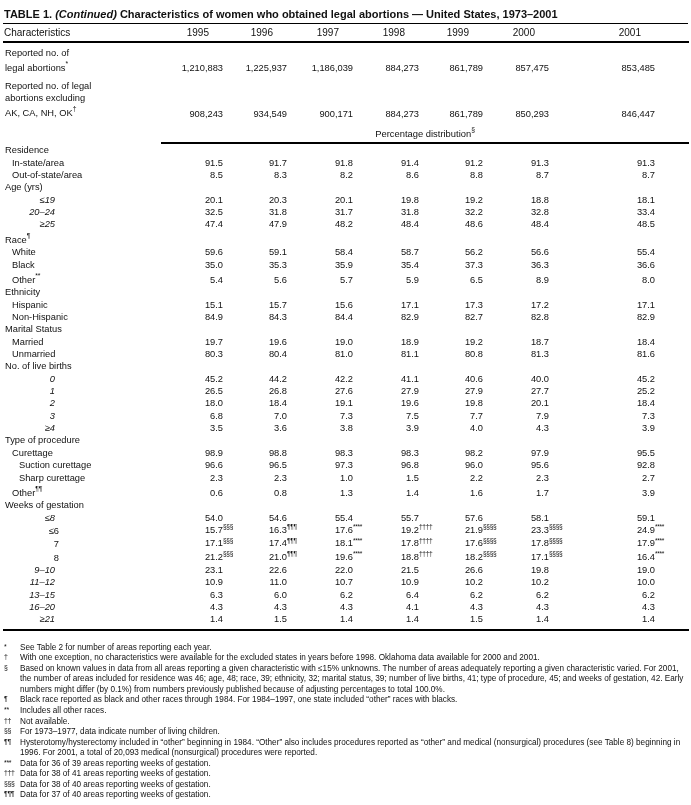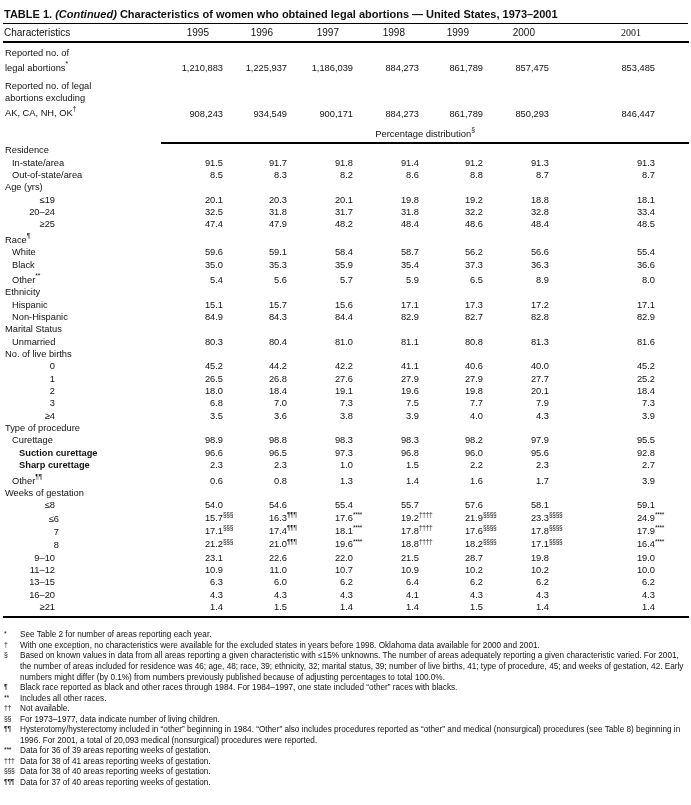--- a/index.html
+++ b/index.html
@@ -11,32 +11,32 @@
   .title-rule{border-bottom:1.2px solid #000;}
 
   table.main{border-collapse:collapse;table-layout:fixed;width:686px;margin-top:0;}
   col.c-label{width:158px;}
   col.c-y1{width:62px;}col.c-y2{width:64px;}col.c-y3{width:66px;}col.c-y4{width:66px;}
   col.c-y5{width:64px;}col.c-y6{width:66px;}col.c-y7{width:140px;}
 
   thead th{font-size:10px;font-weight:normal;text-align:right;vertical-align:bottom;
     padding:3px 14px 3px 0;border-bottom:2.6px solid #000;}
   thead th.h-label{text-align:left;padding:3px 0 3px 1px;}
-  thead th.h-last{padding-right:48px;font-family:Liberation Serif, serif;}
+  thead th.h-last{padding-right:48px;}
 
   tbody td{font-size:9.3px;line-height:12.35px;padding:0;vertical-align:bottom;
     white-space:nowrap;}
   td.num{text-align:right;}
   td.num.last{padding-right:34px;}
   td.lbl{text-align:left;}
   .pre{white-space:pre-line;}
   .ind0{padding-left:2px;}
   .ind1{padding-left:9px;}
-  .ind2{padding-left:16px;font-weight:bold;}
-  .numlbl{display:inline-block;width:52px;text-align:right;}
+  .ind2{padding-left:16px;}
+  .numlbl{display:inline-block;width:52px;text-align:right;font-style:italic;}
   .numlbl2{display:inline-block;width:56px;text-align:right;}
   tr.count-row td{padding-top:4px;padding-bottom:1px;}
   tr.bottom-rule td{border-bottom:2.6px solid #000;height:3px;line-height:3px;font-size:1px;}
 
   td.span-head{text-align:center;font-size:9.4px;padding:4px 0 2px 0;
     border-bottom:2.2px solid #000;}
 
   sup.lsup{font-size:6.8px;position:relative;top:-1px;letter-spacing:-0.2px;}
   .vs{display:inline-block;width:0;overflow:visible;white-space:nowrap;
     font-size:6.6px;position:relative;top:-3.5px;letter-spacing:-0.3px;}
@@ -217,20 +217,30 @@
           <td class="num">84.4</td>
           <td class="num">82.9</td>
           <td class="num">82.7</td>
           <td class="num">82.8</td>
           <td class="num last">82.9</td>
         </tr>
         <tr>
           <td colspan="8" class="lbl ind0"><span>Marital Status</span></td>
         </tr>
         <tr>
+          <td class="lbl ind1"><span>Married</span></td>
+          <td class="num">19.7</td>
+          <td class="num">19.6</td>
+          <td class="num">19.0</td>
+          <td class="num">18.9</td>
+          <td class="num">19.2</td>
+          <td class="num">18.7</td>
+          <td class="num last">18.4</td>
+        </tr>
+        <tr>
           <td class="lbl ind1"><span>Unmarried</span></td>
           <td class="num">80.3</td>
           <td class="num">80.4</td>
           <td class="num">81.0</td>
           <td class="num">81.1</td>
           <td class="num">80.8</td>
           <td class="num">81.3</td>
           <td class="num last">81.6</td>
         </tr>
         <tr>
@@ -371,21 +381,21 @@
           <td class="num"><span>18.2</span><span class="vs">§§§§</span></td>
           <td class="num"><span>17.1</span><span class="vs">§§§§</span></td>
           <td class="num last"><span>16.4</span><span class="vs">****</span></td>
         </tr>
         <tr>
           <td class="lbl"><span class="numlbl">9–10</span></td>
           <td class="num">23.1</td>
           <td class="num">22.6</td>
           <td class="num">22.0</td>
           <td class="num">21.5</td>
-          <td class="num">28.7</td>
+          <td class="num">26.6</td>
           <td class="num">19.8</td>
           <td class="num last">19.0</td>
         </tr>
         <tr>
           <td class="lbl"><span class="numlbl">11–12</span></td>
           <td class="num">10.9</td>
           <td class="num">11.0</td>
           <td class="num">10.7</td>
           <td class="num">10.9</td>
           <td class="num">10.2</td>

